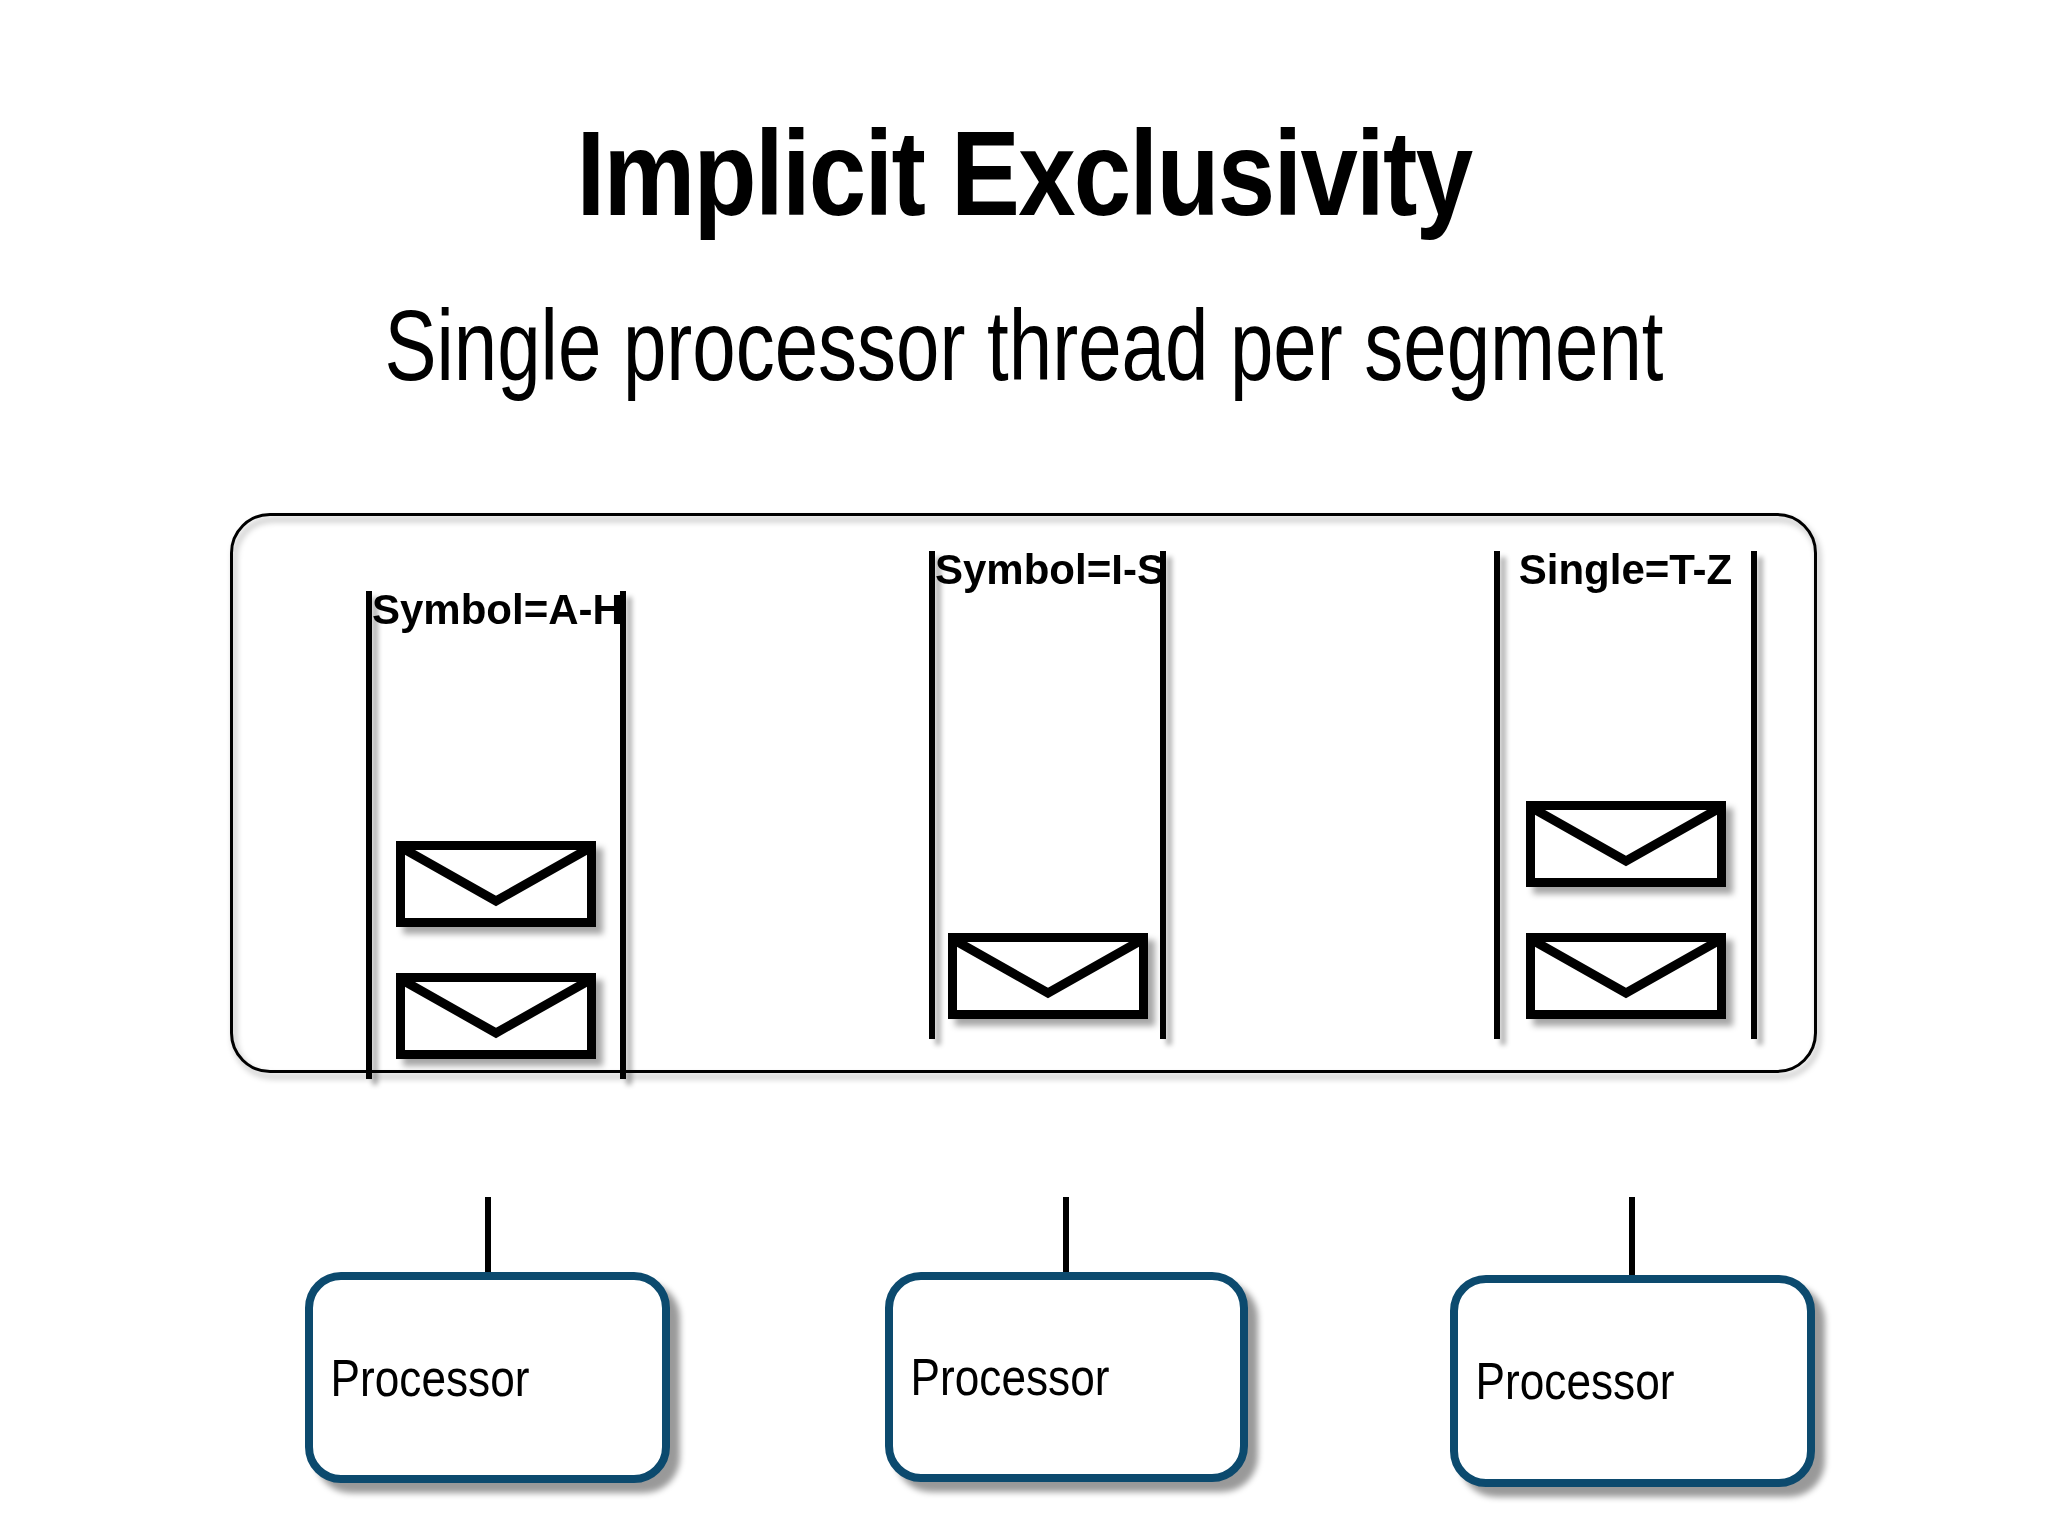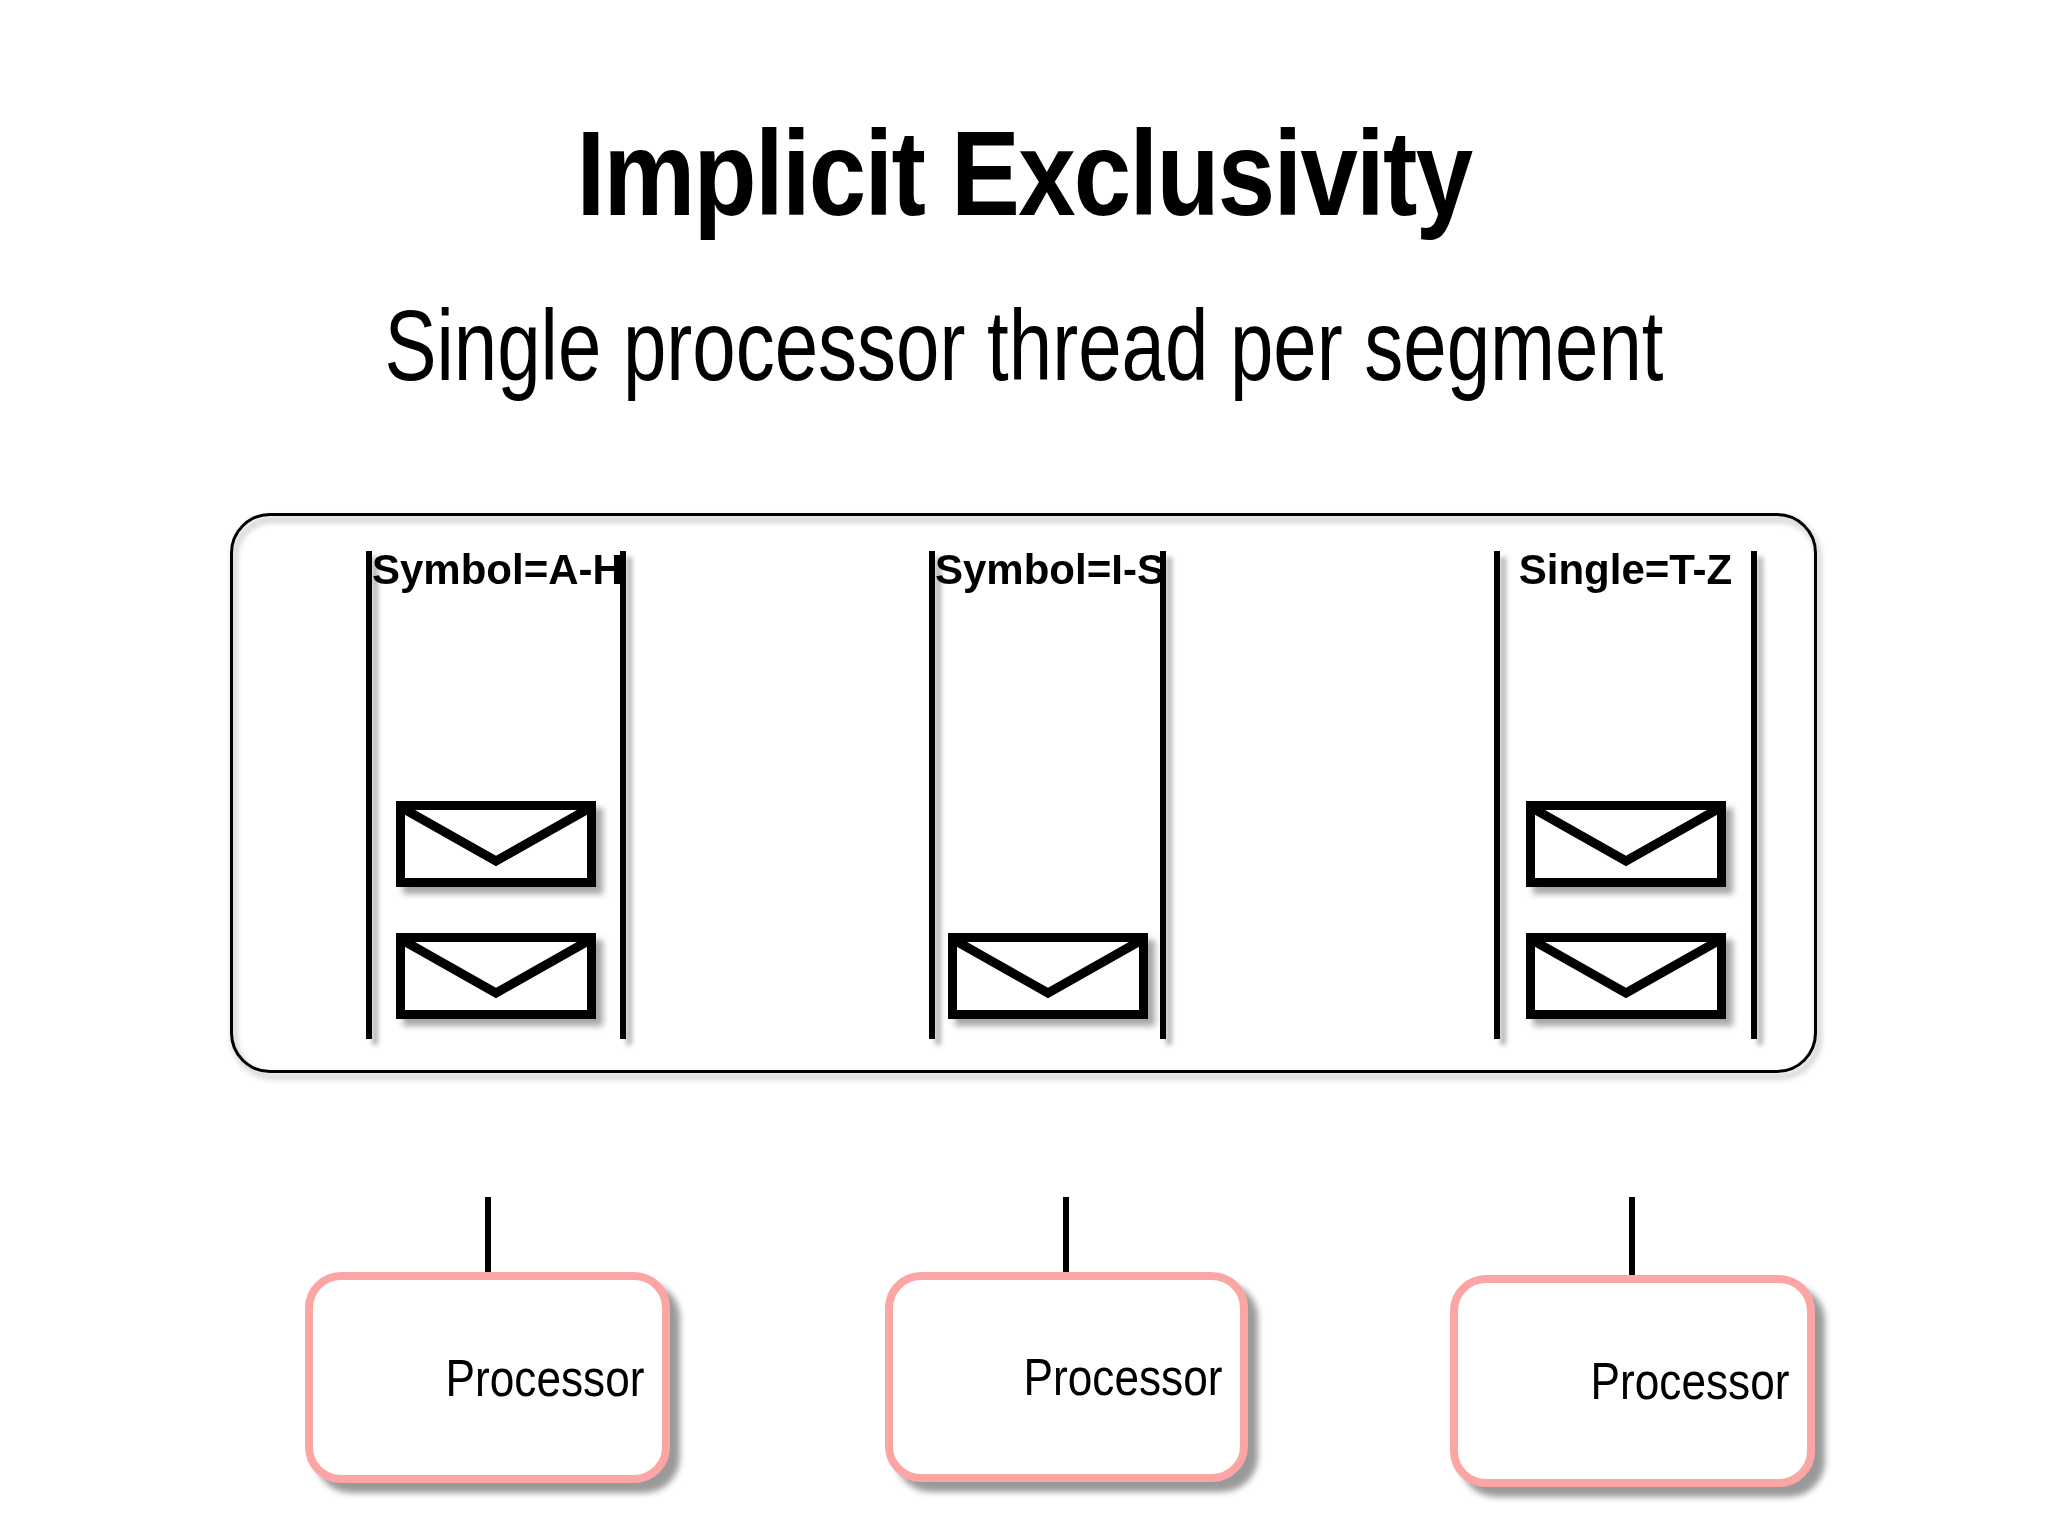--- a/index.html
+++ b/index.html
@@ -28,21 +28,21 @@
   .segments-box {
     position:absolute; left:230px; top:513px;
     width:1587px; height:560px; box-sizing:border-box;
     border:3px solid #000; border-radius:40px;
     background:transparent;
     filter:drop-shadow(3px 5px 3px rgba(0,0,0,0.35));
   }
 
   
   .queue { position:absolute; top:551px; height:488px; }
-  .q1 { left:372px;  width:248px; }
+  .q1 { left:372px;  width:248px;margin-top:40px; }
   .q2 { left:935px;  width:225px; }
   .q3 { left:1500px; width:251px; }
 
   .wall {
     position:absolute; top:0; width:6px; height:100%;
     background:#000;
     box-shadow:6px 6px 5px rgba(0,0,0,0.30);
   }
   .wall.left  { left:-6px; }
   .wall.right { right:-6px; }
@@ -60,23 +60,23 @@
   }
   .envelope { display:block; filter:drop-shadow(7px 7px 3px rgba(0,0,0,0.35)); }
 
   
   .arrow { position:absolute; top:1197px; width:44px; height:146px; }
   .a1 { left:466px; } .a2 { left:1044px; } .a3 { left:1610px; }
 
   
   .proc {
     position:absolute; box-sizing:border-box;
-    border:8px solid #fca5a5; border-radius:36px; background:#fff;
+    border:8px solid #0c4a6e; border-radius:36px; background:#fff;
     box-shadow:10px 10px 6px rgba(0,0,0,0.40);
-    display:flex; align-items:center; justify-content:flex-end;
+    display:flex; align-items:center; justify-content:flex-start;
   }
   .p1 { left:305px;  top:1272px; width:365px; height:211px; }
   .p2 { left:885px;  top:1272px; width:363px; height:210px; }
   .p3 { left:1450px; top:1275px; width:365px; height:212px; }
   .proc-label {
     font-size:52px; white-space:nowrap;
     transform:scaleX(0.85); transform-origin:50% 50%;
   }
 </style>
 </head>

